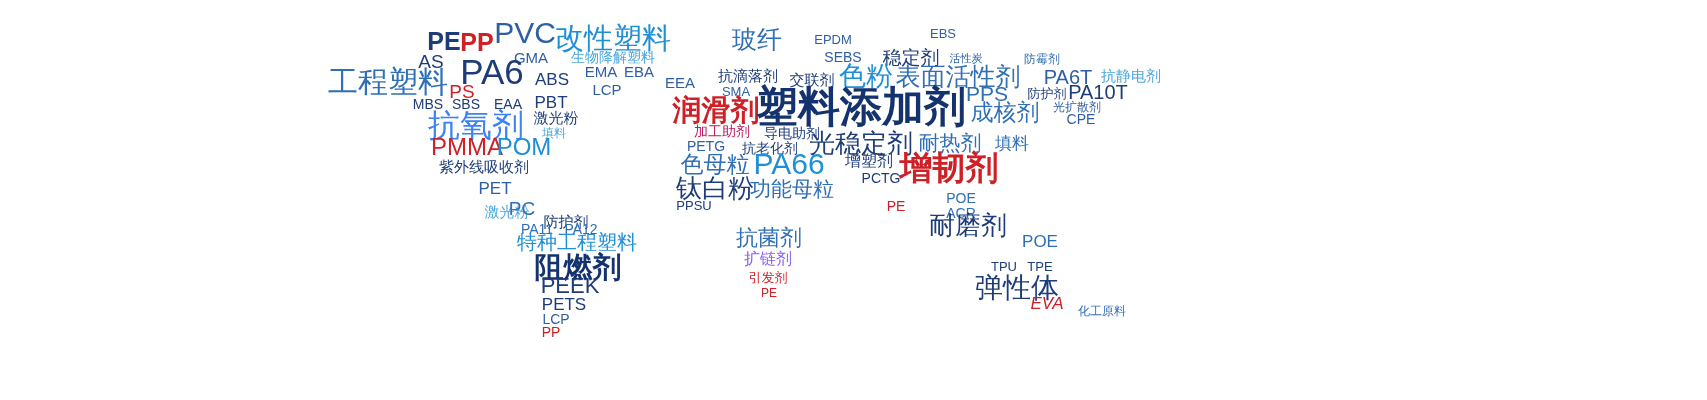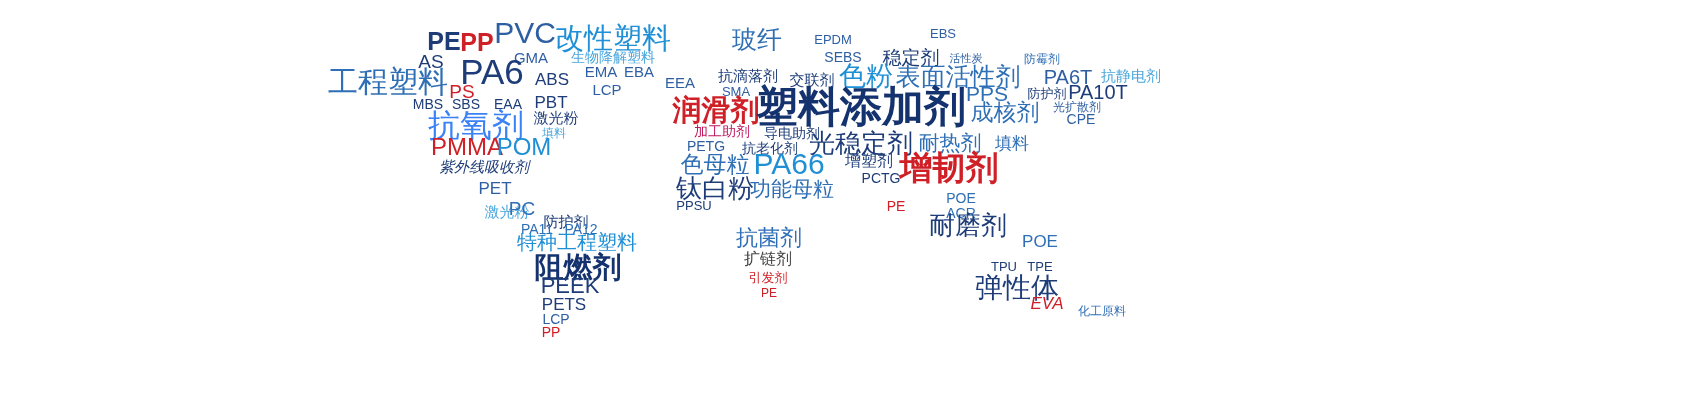--- a/index.html
+++ b/index.html
@@ -80,21 +80,21 @@
     <span class="word w-normal" style="left: 554px; top: 133px; font-size: 12px; color: rgb(74, 167, 221);">填料</span>
     <span class="word w-normal" style="left: 722px; top: 131px; font-size: 14px; color: #be185d;">加工助剂</span>
     <span class="word w-normal" style="left: 792px; top: 133px; font-size: 14px; color: rgb(29, 60, 120);">导电助剂</span>
     <span class="word w-normal" style="left: 861px; top: 143px; font-size: 26px; color: rgb(29, 60, 120);">光稳定剂</span>
     <span class="word w-normal" style="left: 950px; top: 142px; font-size: 21px; color: rgb(47, 111, 181);">耐热剂</span>
     <span class="word w-normal" style="left: 1012px; top: 143px; font-size: 17px; color: rgb(47, 111, 181);">填料</span>
     <span class="word w-normal" style="left: 467px; top: 147px; font-size: 24px; color: rgb(207, 32, 39);">PMMA</span>
     <span class="word w-normal" style="left: 524px; top: 147px; font-size: 24px; color: rgb(31, 143, 214);">POM</span>
     <span class="word w-normal" style="left: 706px; top: 146px; font-size: 14px; color: rgb(46, 95, 163);">PETG</span>
     <span class="word w-normal" style="left: 770px; top: 148px; font-size: 14px; color: rgb(29, 60, 120);">抗老化剂</span>
-    <span class="word w-normal" style="left: 484px; top: 166px; font-size: 15px; color: rgb(29, 60, 120); font-style: italic;">紫外线吸收剂</span>
+    <span class="word w-normal" style="left: 484px; top: 166px; font-size: 15px; color: rgb(29, 60, 120);">紫外线吸收剂</span>
     <span class="word w-normal" style="left: 715px; top: 164px; font-size: 23px; color: rgb(47, 111, 181);">色母粒</span>
     <span class="word w-normal" style="left: 789px; top: 164px; font-size: 30px; color: rgb(31, 143, 214);">PA66</span>
     <span class="word w-normal" style="left: 869px; top: 161px; font-size: 16px; color: rgb(29, 60, 120);">增塑剂</span>
     <span class="word w-bold" style="left: 949px; top: 167px; font-size: 33px; color: rgb(207, 32, 39);">增韧剂</span>
     <span class="word w-normal" style="left: 881px; top: 178px; font-size: 14px; color: rgb(29, 60, 120);">PCTG</span>
     <span class="word w-normal" style="left: 495px; top: 188px; font-size: 17px; color: rgb(46, 95, 163); text-align: center;">PET</span>
     <span class="word w-normal" style="left: 715px; top: 188px; font-size: 26px; color: rgb(29, 60, 120);">钛白粉</span>
     <span class="word w-normal" style="left: 792px; top: 188px; font-size: 21px; color: rgb(47, 111, 181);">功能母粒</span>
     <span class="word w-normal" style="left: 507px; top: 211px; font-size: 15px; color: rgb(74, 167, 221);">激光粉</span>
     <span class="word w-normal" style="left: 961px; top: 198px; font-size: 14px; color: rgb(47, 111, 181);">POE</span>
@@ -102,21 +102,21 @@
     <span class="word w-normal" style="left: 694px; top: 205px; font-size: 13px; color: rgb(29, 60, 120);">PPSU</span>
     <span class="word w-normal" style="left: 896px; top: 206px; font-size: 14px; color: rgb(207, 32, 39);">PE</span>
     <span class="word w-normal" style="left: 522px; top: 208px; font-size: 19px; color: rgb(47, 111, 181);">PC</span>
     <span class="word w-normal" style="left: 566px; top: 221px; font-size: 15px; color: rgb(29, 60, 120);">防护剂</span>
     <span class="word w-normal" style="left: 968px; top: 225px; font-size: 26px; color: rgb(29, 60, 120);">耐磨剂</span>
     <span class="word w-normal" style="left: 537px; top: 229px; font-size: 14px; color: rgb(47, 111, 181);">PA11</span>
     <span class="word w-normal" style="left: 581px; top: 229px; font-size: 14px; color: rgb(47, 111, 181);">PA12</span>
     <span class="word w-normal" style="left: 769px; top: 238px; font-size: 22px; color: rgb(47, 111, 181);">抗菌剂</span>
     <span class="word w-normal" style="left: 577px; top: 242px; font-size: 20px; color: rgb(31, 143, 214);">特种工程塑料</span>
     <span class="word w-normal" style="left: 1040px; top: 241px; font-size: 17px; color: rgb(47, 111, 181);">POE</span>
-    <span class="word w-normal" style="left: 768px; top: 259px; font-size: 16px; color: #404040;">扩链剂</span>
+    <span class="word w-normal" style="left: 768px; top: 259px; font-size: 16px; color: #8b5cf6;">扩链剂</span>
     <span class="word w-bold" style="left: 578px; top: 267px; font-size: 29px; color: rgb(20, 51, 110);">阻燃剂</span>
     <span class="word w-normal" style="left: 1004px; top: 266px; font-size: 13px; color: rgb(29, 60, 120);">TPU</span>
     <span class="word w-normal" style="left: 1040px; top: 266px; font-size: 13px; color: rgb(29, 60, 120);">TPE</span>
     <span class="word w-normal" style="left: 768px; top: 277px; font-size: 13px; color: rgb(207, 32, 39);">引发剂</span>
     <span class="word w-normal" style="left: 1017px; top: 288px; font-size: 28px; color: rgb(29, 60, 120);">弹性体</span>
     <span class="word w-normal" style="left: 570px; top: 286px; font-size: 22px; color: rgb(29, 60, 120);">PEEK</span>
     <span class="word w-normal" style="left: 769px; top: 293px; font-size: 12px; color: rgb(207, 32, 39);">PE</span>
     <span class="word w-normal" style="left: 564px; top: 304px; font-size: 17px; color: rgb(29, 60, 120);">PETS</span>
     <span class="word w-normal" style="left: 1047px; top: 303px; font-size: 17px; color: rgb(207, 32, 39); font-style: italic;">EVA</span>
     <span class="word w-normal" style="left: 556px; top: 319px; font-size: 14px; color: rgb(46, 95, 163);">LCP</span>

